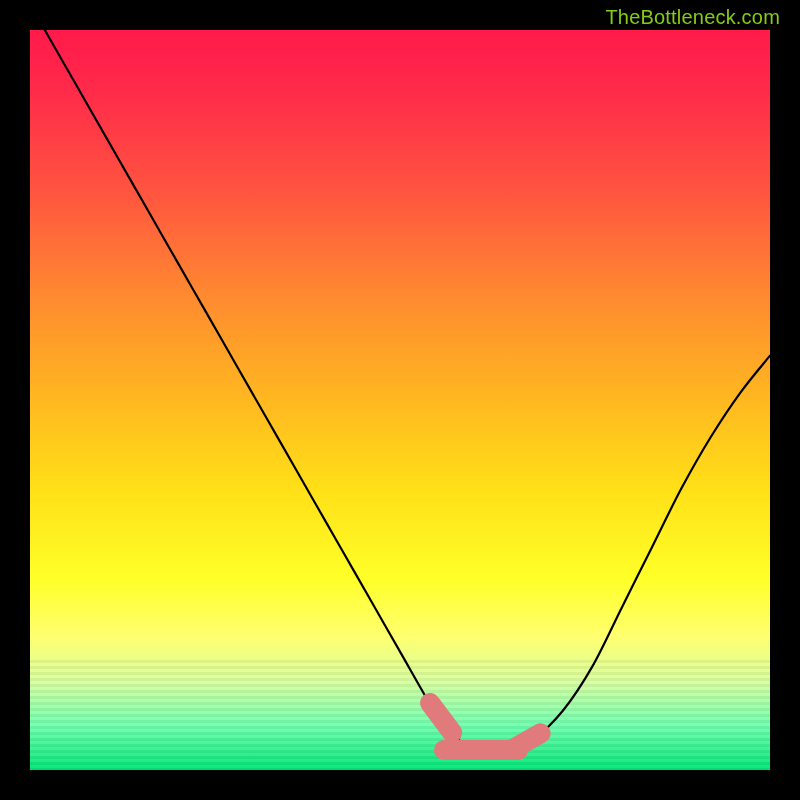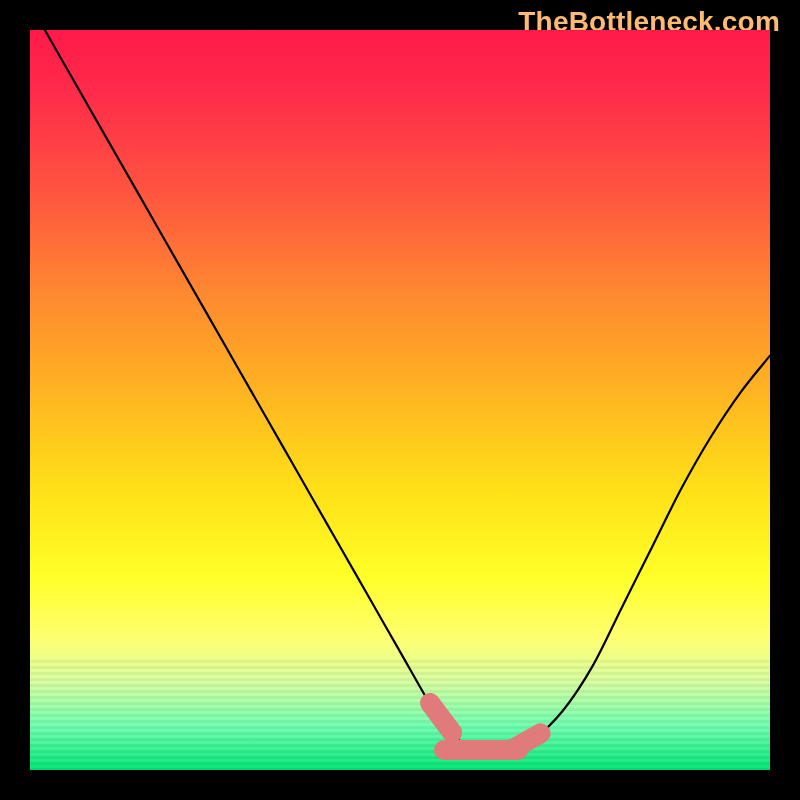--- a/index.html
+++ b/index.html
@@ -24,21 +24,21 @@
   .banding {
     position: absolute; left: 0; right: 0; bottom: 0; height: 110px;
     background: repeating-linear-gradient(to bottom,
       rgba(0,0,0,0.05) 0px, rgba(0,0,0,0.05) 3px,
       rgba(255,255,255,0.04) 3px, rgba(255,255,255,0.04) 6px);
     pointer-events: none;
   }
   .watermark {
     position: absolute; top: 6px; right: 20px;
     font-family: Arial, Helvetica, sans-serif;
-    font-size: 28px; font-weight: 700; color: #fdba74;
+    font-size: 20px; font-weight: 400; color: #84cc16;
     letter-spacing: 0.2px;
   }
   svg.curve { position: absolute; left: 0; top: 0; width: 740px; height: 740px; }
   .trough {
     position: absolute;
     background: #e17a7a;
     border-radius: 10px;
   }
 </style>
 </head>

